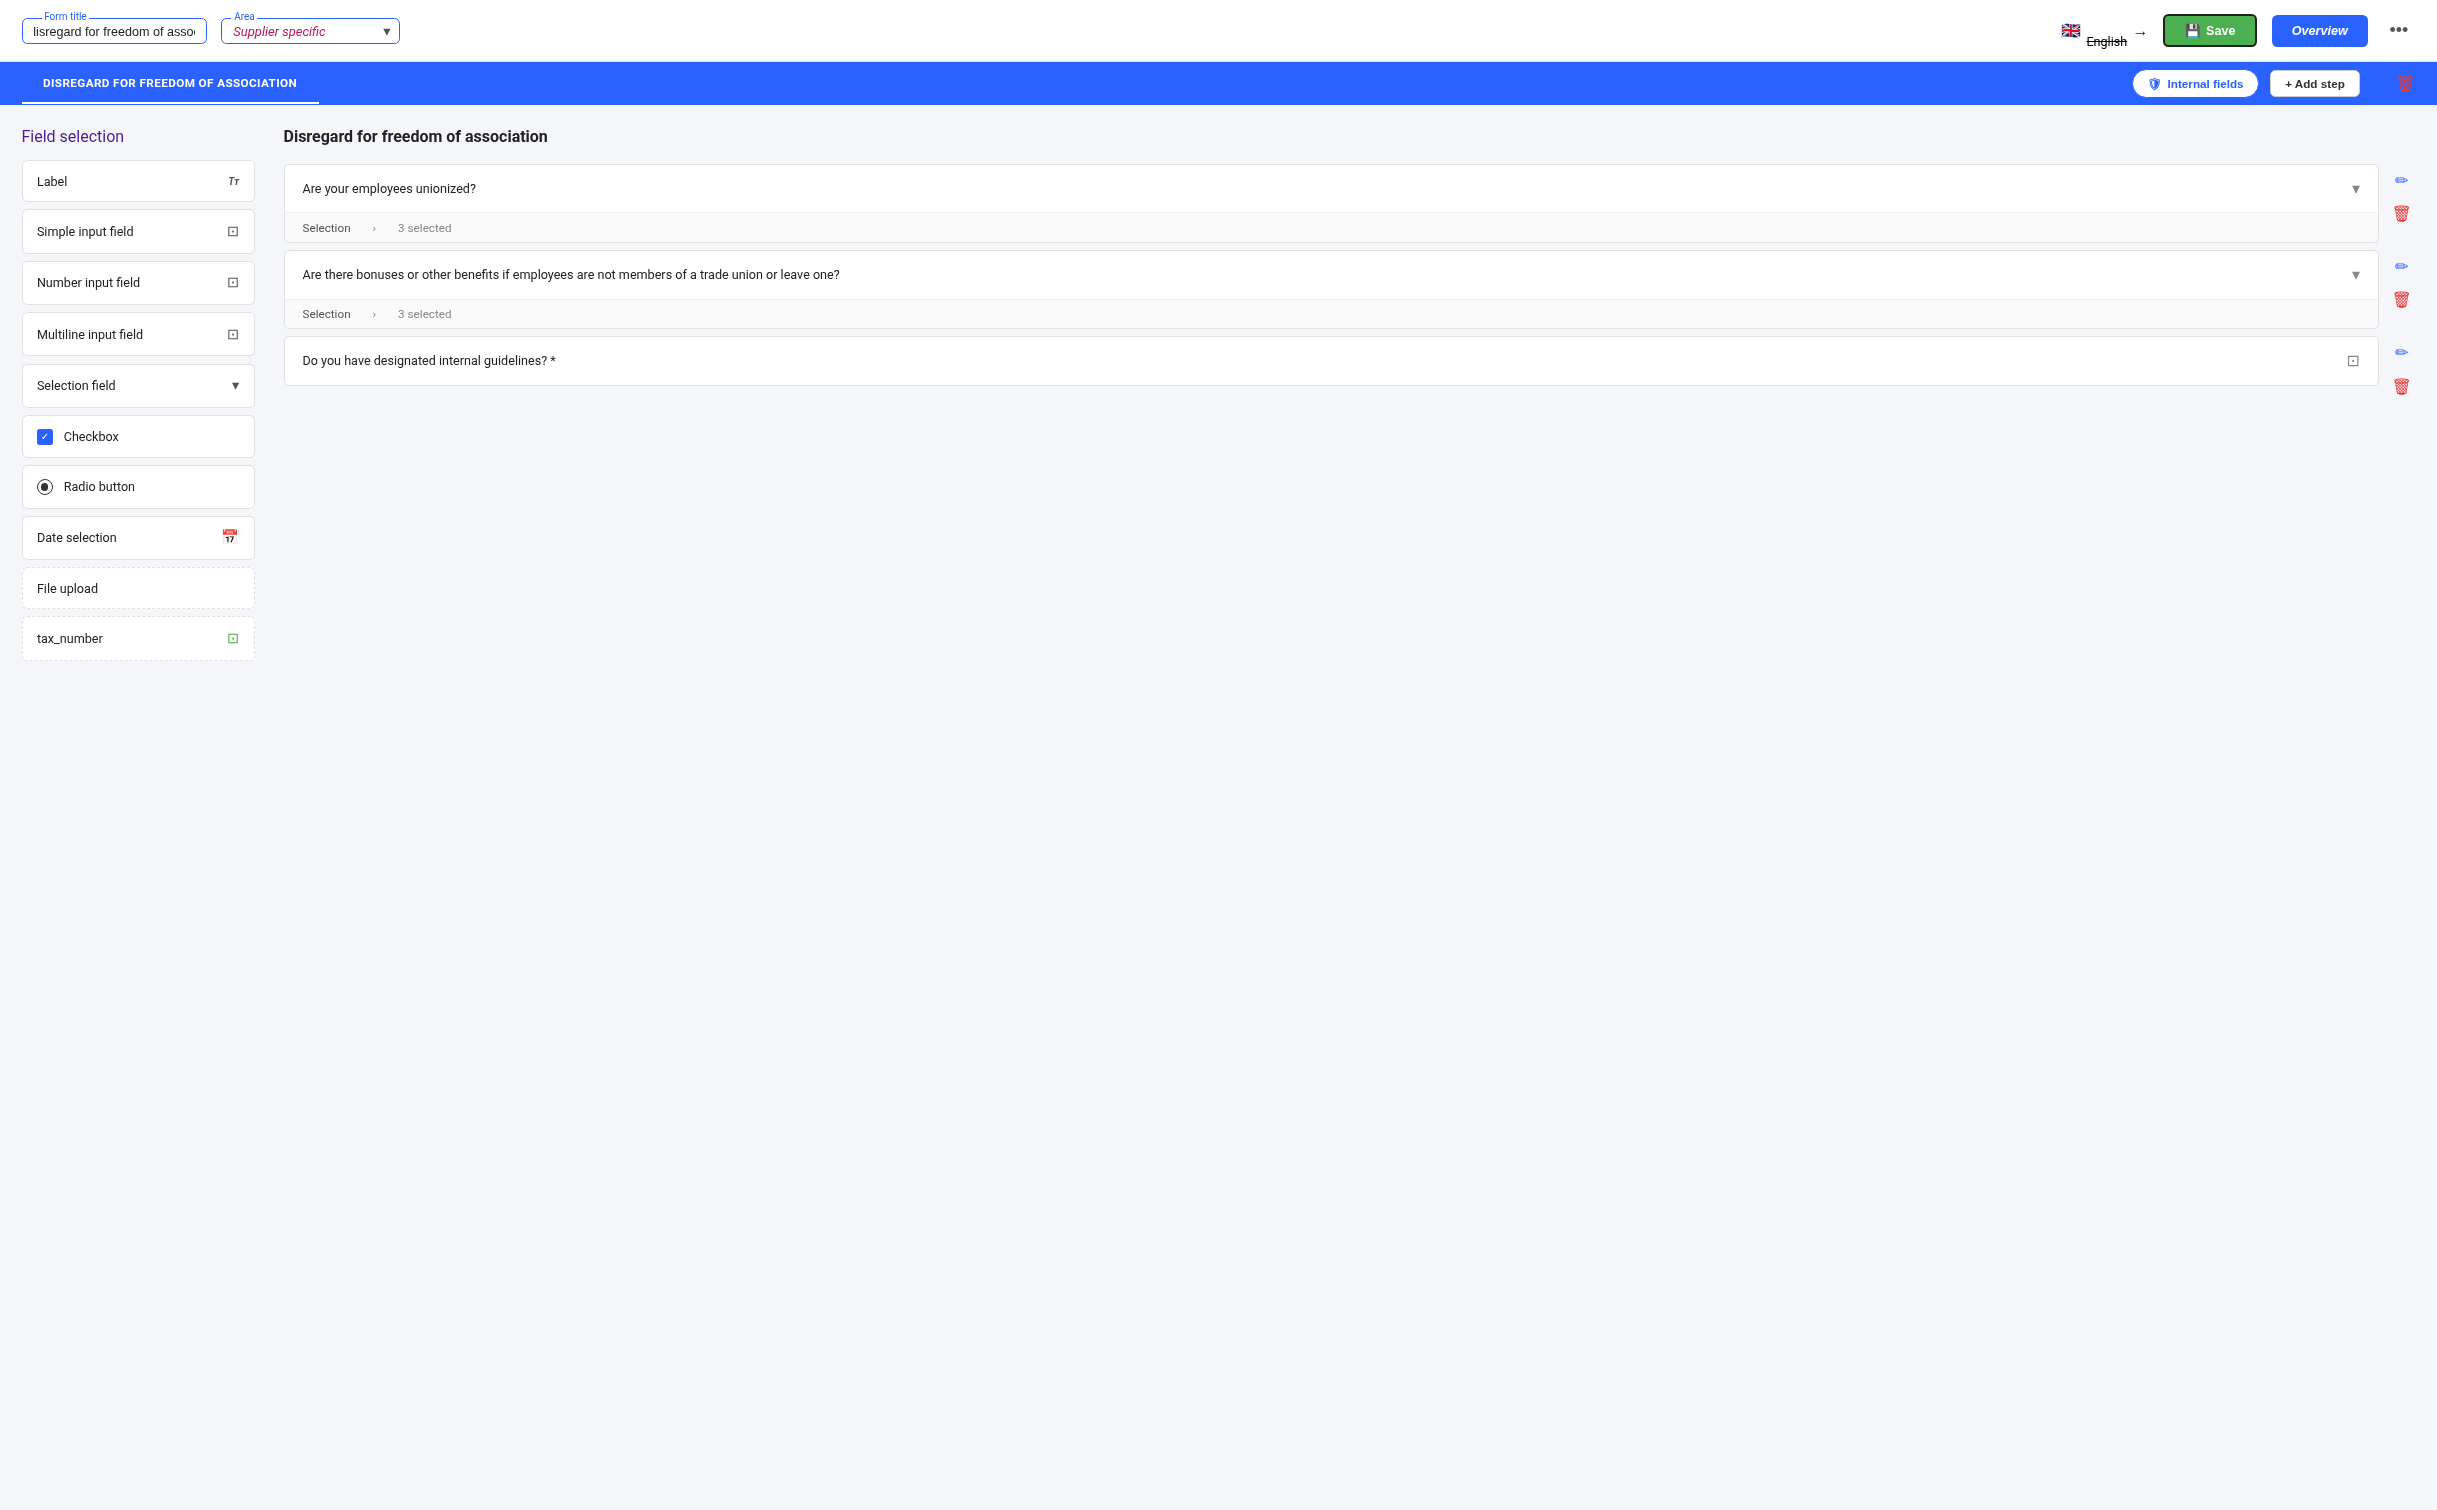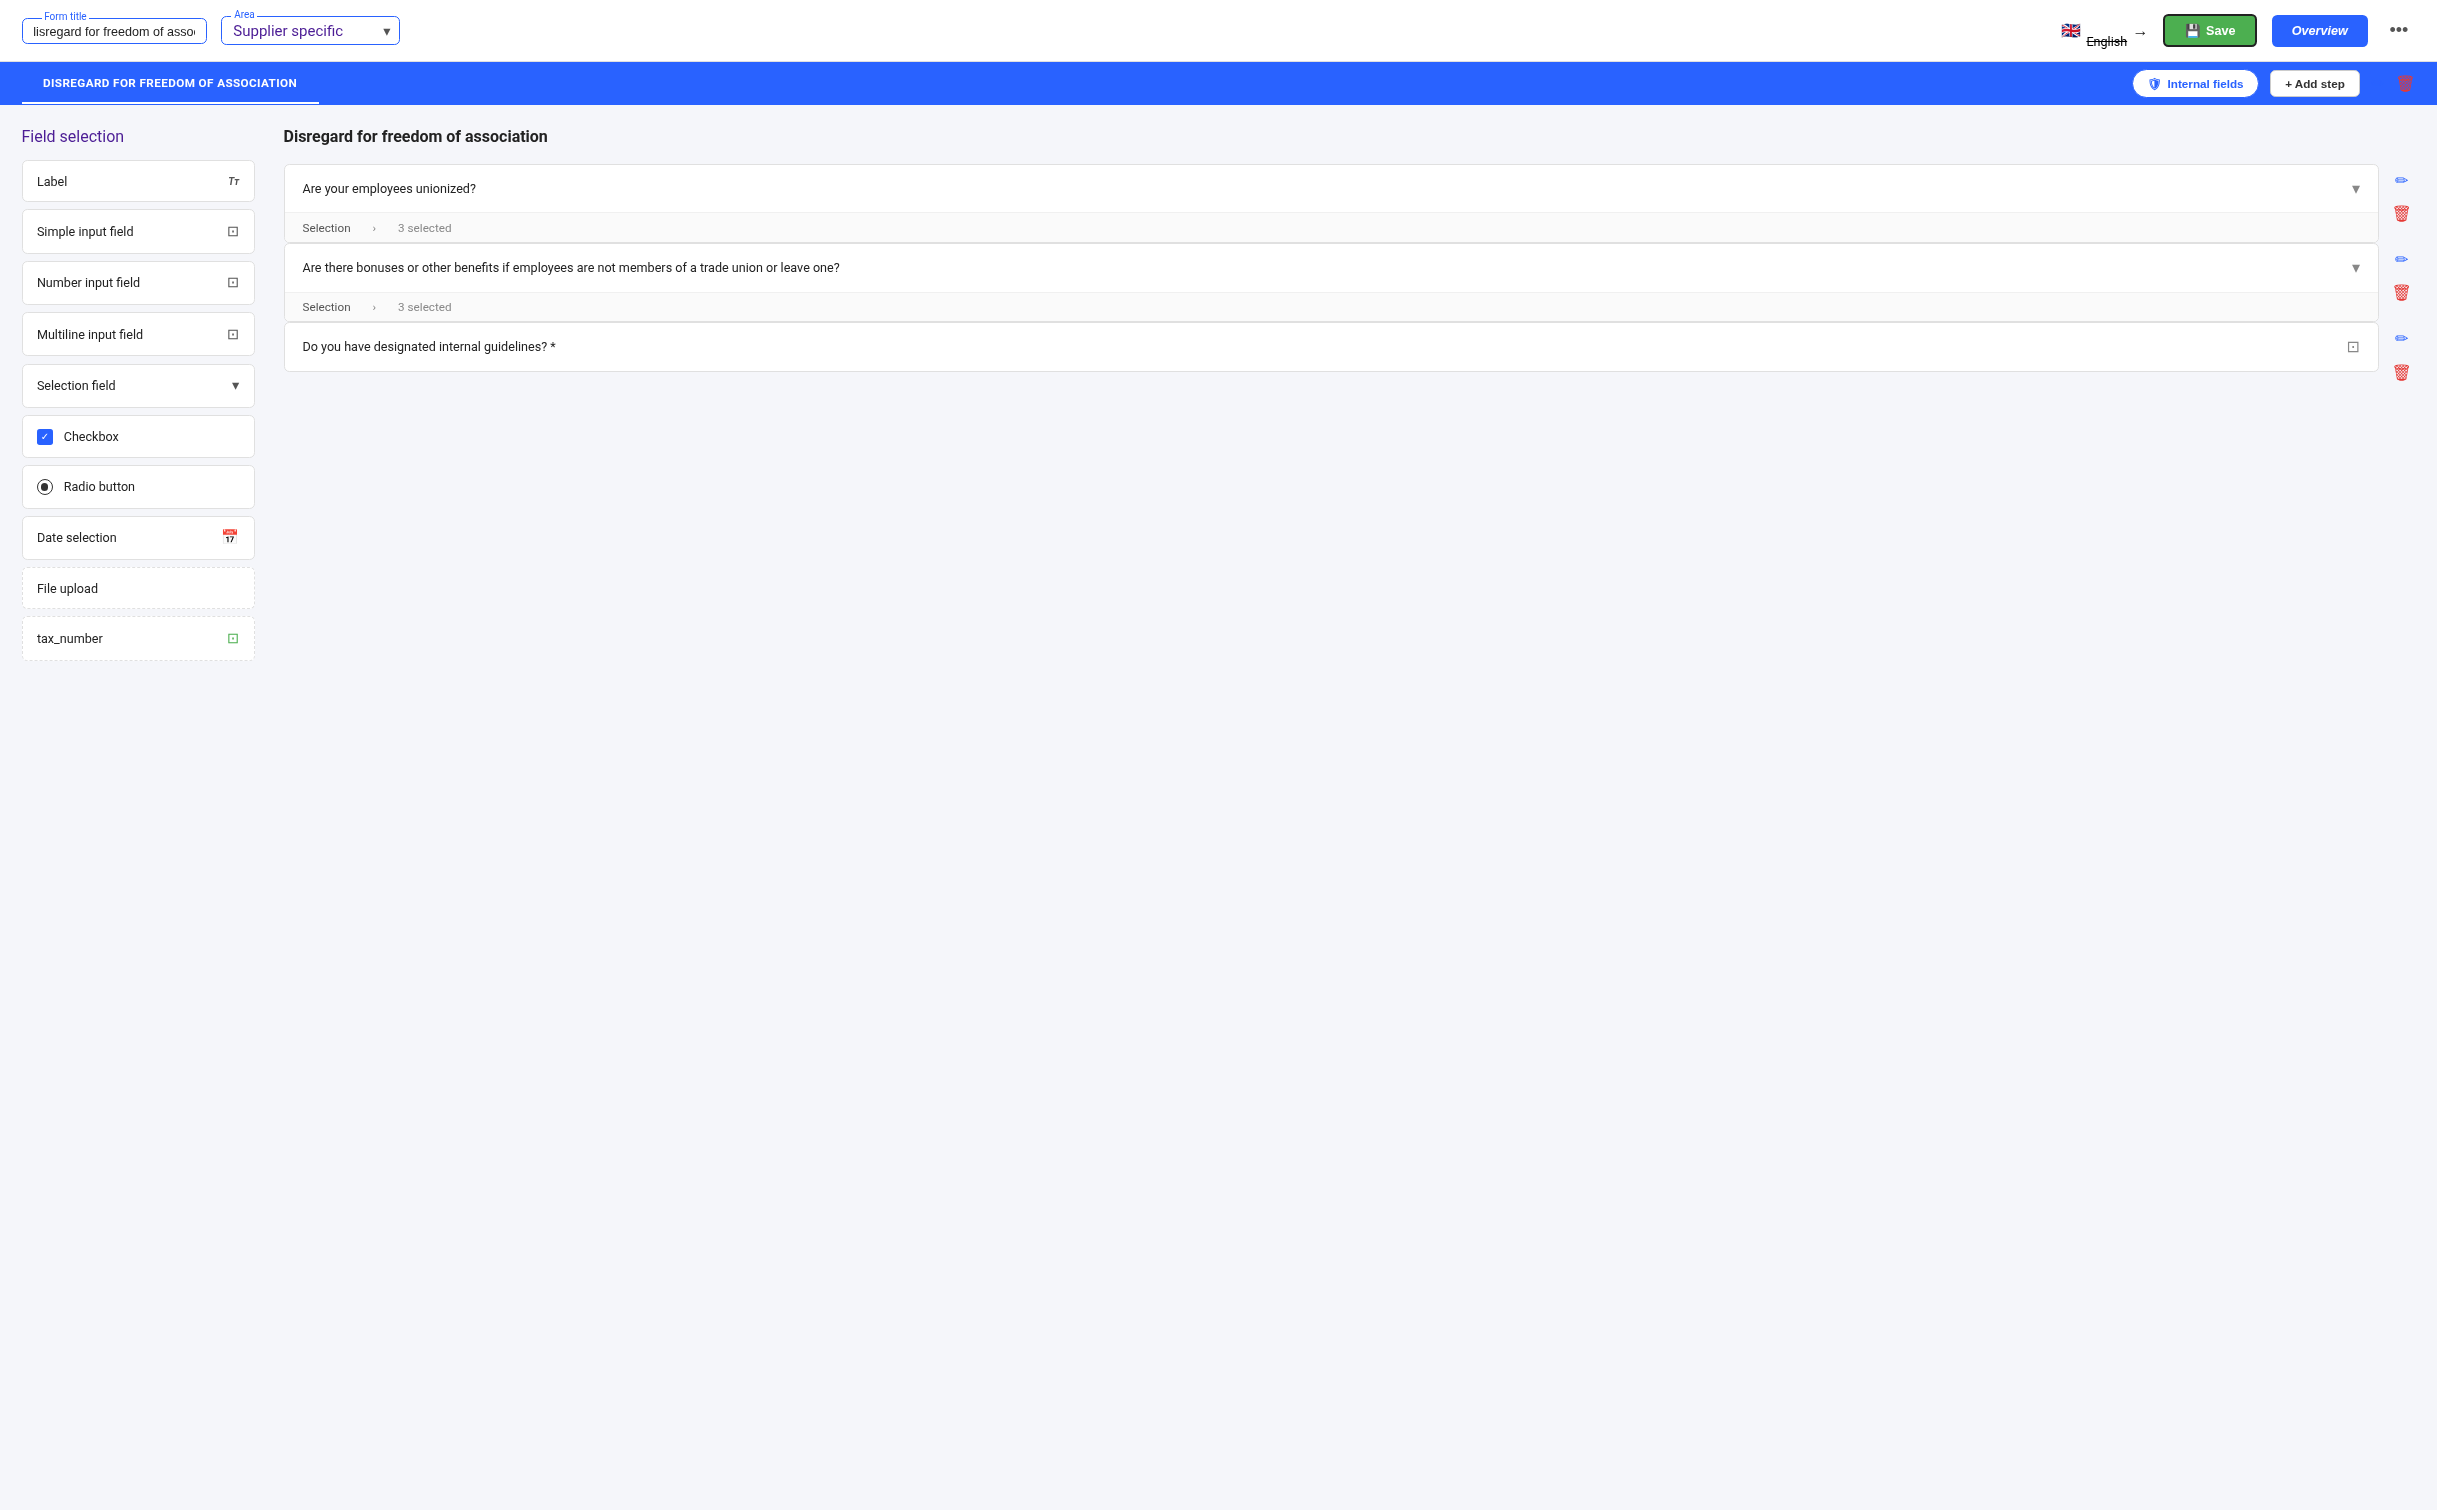--- a/index.html
+++ b/index.html
@@ -52,22 +52,23 @@
     .area-select-wrapper .field-label {
       position: absolute;
       top: -8px;
       left: 9px;
       font-size: 10px;
       color: #2962ff;
       background: #fff;
       padding: 0 2.7px;
     }
     .area-select-wrapper .area-value {
-      font-size: 15px;
-      color: #4c1d95;
+      font-size: 13px;
+      color: #be185d;
+      font-style: italic;
     }
     .area-select-wrapper .chevron {
       position: absolute;
       right: 9px;
       top: 50%;
       transform: translateY(-50%);
       color: #555;
       font-size: 14.4px;
     }
 
@@ -272,21 +273,21 @@
       flex: 1;
     }
     .form-area h2 {
       font-size: 16px;
       font-weight: 700;
       margin-bottom: 18px;
       color: #222;
     }
 
     .form-question-wrapper {
-      margin-bottom: 0;
+      margin-bottom: 7px;
       display: flex;
       align-items: flex-start;
       gap: 9px;
     }
     .form-question-card {
       flex: 1;
       background: #fff;
       border: 1.3px solid #e0e0e0;
       border-radius: 5.4px;
       overflow: hidden;

